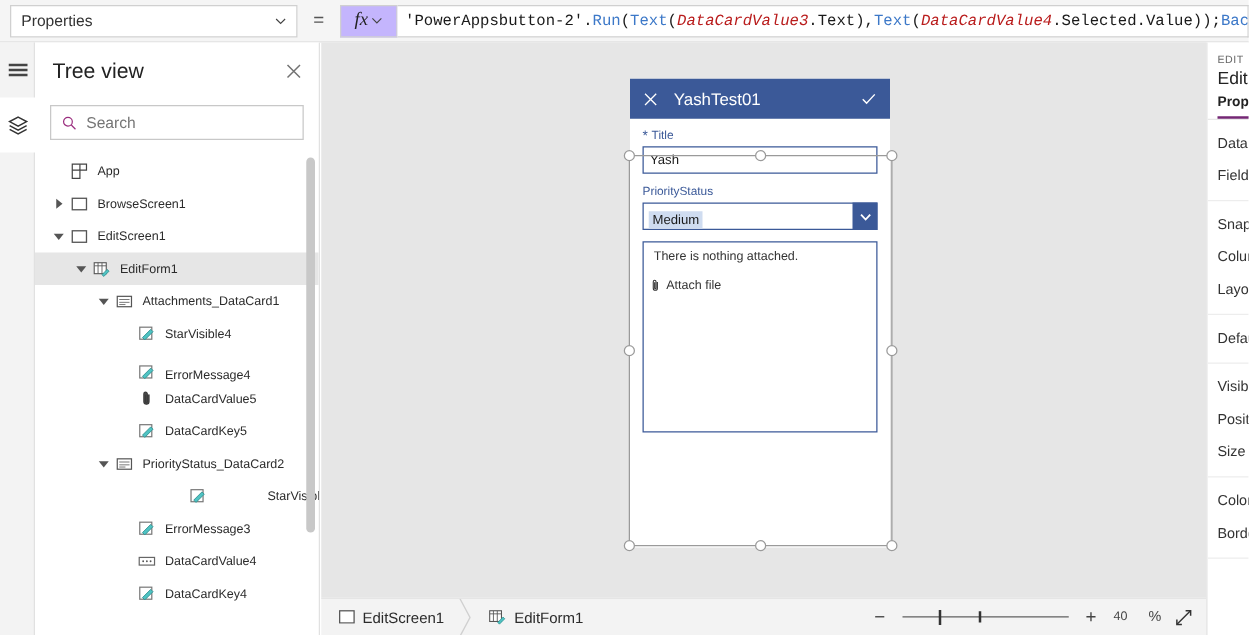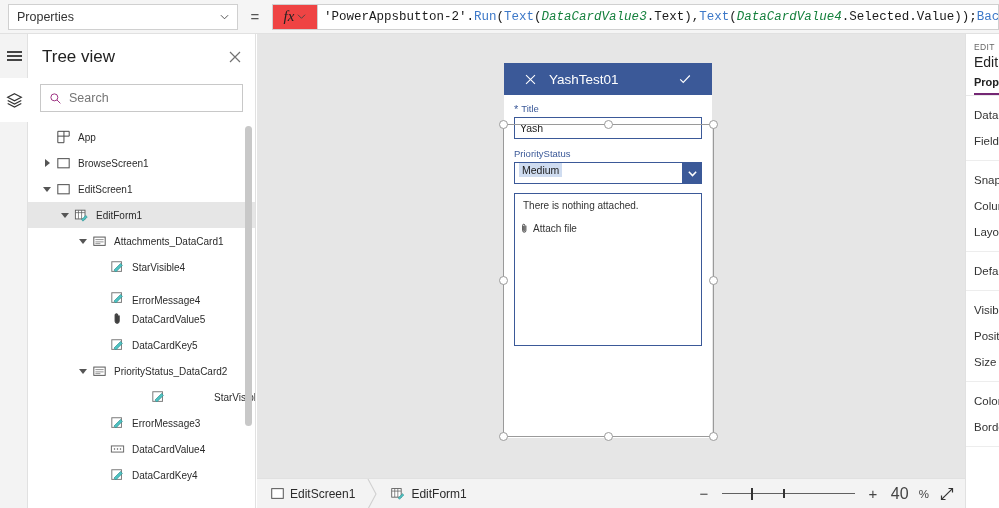--- a/index.html
+++ b/index.html
@@ -29,37 +29,37 @@
   }
   .prop-select .caret {
     position: absolute; right: 8px; top: 50%; transform: translateY(-50%);
     width: 9px; height: 9px;
   }
   .eq-sign {
     width: 34px; text-align: center; font-size: 15px; color: #555;
     user-select: none;
   }
   .fx-box {
-    width: 46px; height: 26px; background: #ef4444; border: 1px solid #d0d0d0;
+    width: 46px; height: 26px; background: #c4b5fd; border: 1px solid #d0d0d0;
     display: flex; align-items: center; justify-content: center; gap: 3px;
     font-family: "Liberation Serif", serif; font-style: italic; font-size: 15px;
     color: #222;
   }
   .formula-input {
     flex: 1; height: 26px; background: #ffffff; border: 1px solid #d0d0d0;
     border-left: none;
     margin-right: 0px;
     display: flex; align-items: center;
     padding: 0 6px;
     font-family: "Liberation Mono", monospace; font-size: 12.5px;
     white-space: nowrap; overflow: hidden;
   }
   .tok-str { color: #1a1a1a; }
   .tok-fn  { color: #3c78c8; }
-  .tok-ctl { color: #15803d; font-style: italic; }
+  .tok-ctl { color: #b91c1c; font-style: italic; }
   .tok-pl  { color: #1a1a1a; }
 
   
   .rail {
     position: absolute; top: 34px; left: 0; width: 28px; height: 474px;
     background: #f3f3f3; border-right: 1px solid #e1e1e1;
   }
   .rail-btn {
     width: 28px; height: 44px; display: flex; align-items: center; justify-content: center;
   }
@@ -116,33 +116,33 @@
     position: absolute; top: 34px; left: 257px; width: 708px; height: 444px;
     background: #e6e6e6;
     overflow: hidden;
   }
   .phone {
     position: absolute; left: 247px; top: 29px; width: 208px; height: 375px;
     background: #ffffff;
   }
   .form-hdr {
     height: 32px; background: #3b5998; display: flex; align-items: center;
-    padding: 0 20px; color: #ffffff; gap: 12px;
+    padding: 0 10px; color: #ffffff; gap: 12px;
   }
   .form-hdr .ttl { font-size: 13.5px; flex: 1; }
   .form-body { padding: 8px 10px 0 10px; }
   .fld-label { font-size: 9.5px; color: #3b5998; margin-bottom: 3px; display:flex; gap:3px; align-items:center;}
   .req-star { color: #3b5998; font-size: 11px; line-height: 8px; }
   .fld-input {
     height: 22px; border: 1px solid #3b5998; background: #fff;
     display: flex; align-items: center; padding: 0 5px;
     font-size: 10.5px; color: #1a1a1a;
   }
   .fld-group { margin-bottom: 9px; }
-  .dd-wrap { position: relative; height: 22px; border: 1px solid #3b5998; background:#fff; display:flex; align-items:flex-start;}
+  .dd-wrap { position: relative; height: 22px; border: 1px solid #3b5998; background:#fff; display:flex; align-items:flex-end;}
   .dd-val { font-size: 10.5px; background: #cfdcf0; padding: 1px 3px; margin-left: 4px; color:#1a1a1a;}
   .dd-btn {
     position: absolute; right: -1px; top: -1px; bottom: -1px; width: 20px;
     background: #3b5998; display: flex; align-items: center; justify-content: center;
   }
   .attach-box {
     height: 153px; border: 1px solid #3b5998; background: #fff; padding: 6px 5px;
   }
   .attach-none { font-size: 10px; color: #333; margin-bottom: 12px; padding-left: 3px;}
   .attach-link { font-size: 10px; color: #333; display: flex; align-items: center; gap: 4px; }
@@ -164,21 +164,21 @@
   .crumb {
     display: flex; align-items: center; gap: 6px; padding: 0 12px 0 14px;
     font-size: 12px; color: #2b2b2b; height: 30px; cursor: pointer;
   }
   .crumb-sep { width: 10px; height: 30px; position: relative; }
   .zoom-ctl { margin-left: auto; display: flex; align-items: center; gap: 10px; padding-right: 10px;}
   .zbtn { font-size: 15px; color: #444; width: 16px; text-align: center; cursor: pointer; user-select:none;}
   .slider { position: relative; width: 133px; height: 14px; cursor: pointer;}
   .slider .rail-line { position: absolute; top: 6px; left: 0; width: 133px; height: 1.5px; background: #606060; }
   .slider .tick { position: absolute; top: 1px; width: 2px; height: 12px; background: #333; }
-  .zpct { font-size: 16px; color: #444; min-width: 18px; text-align: left;}
+  .zpct { font-size: 10px; color: #444; min-width: 18px; text-align: left;}
   .zunit { font-size: 11.5px; color: #444; }
   .expand { width: 16px; height: 16px; cursor: pointer; }
 
   
   .rightpanel {
     position: absolute; top: 34px; left: 965px; width: 34px; height: 474px;
     background: #ffffff; border-left: 1px solid #e1e1e1;
     overflow: hidden;
   }
   .rp-eyebrow { font-size: 8.5px; color: #666; letter-spacing: .4px; padding: 8px 0 0 8px; white-space: nowrap;}

